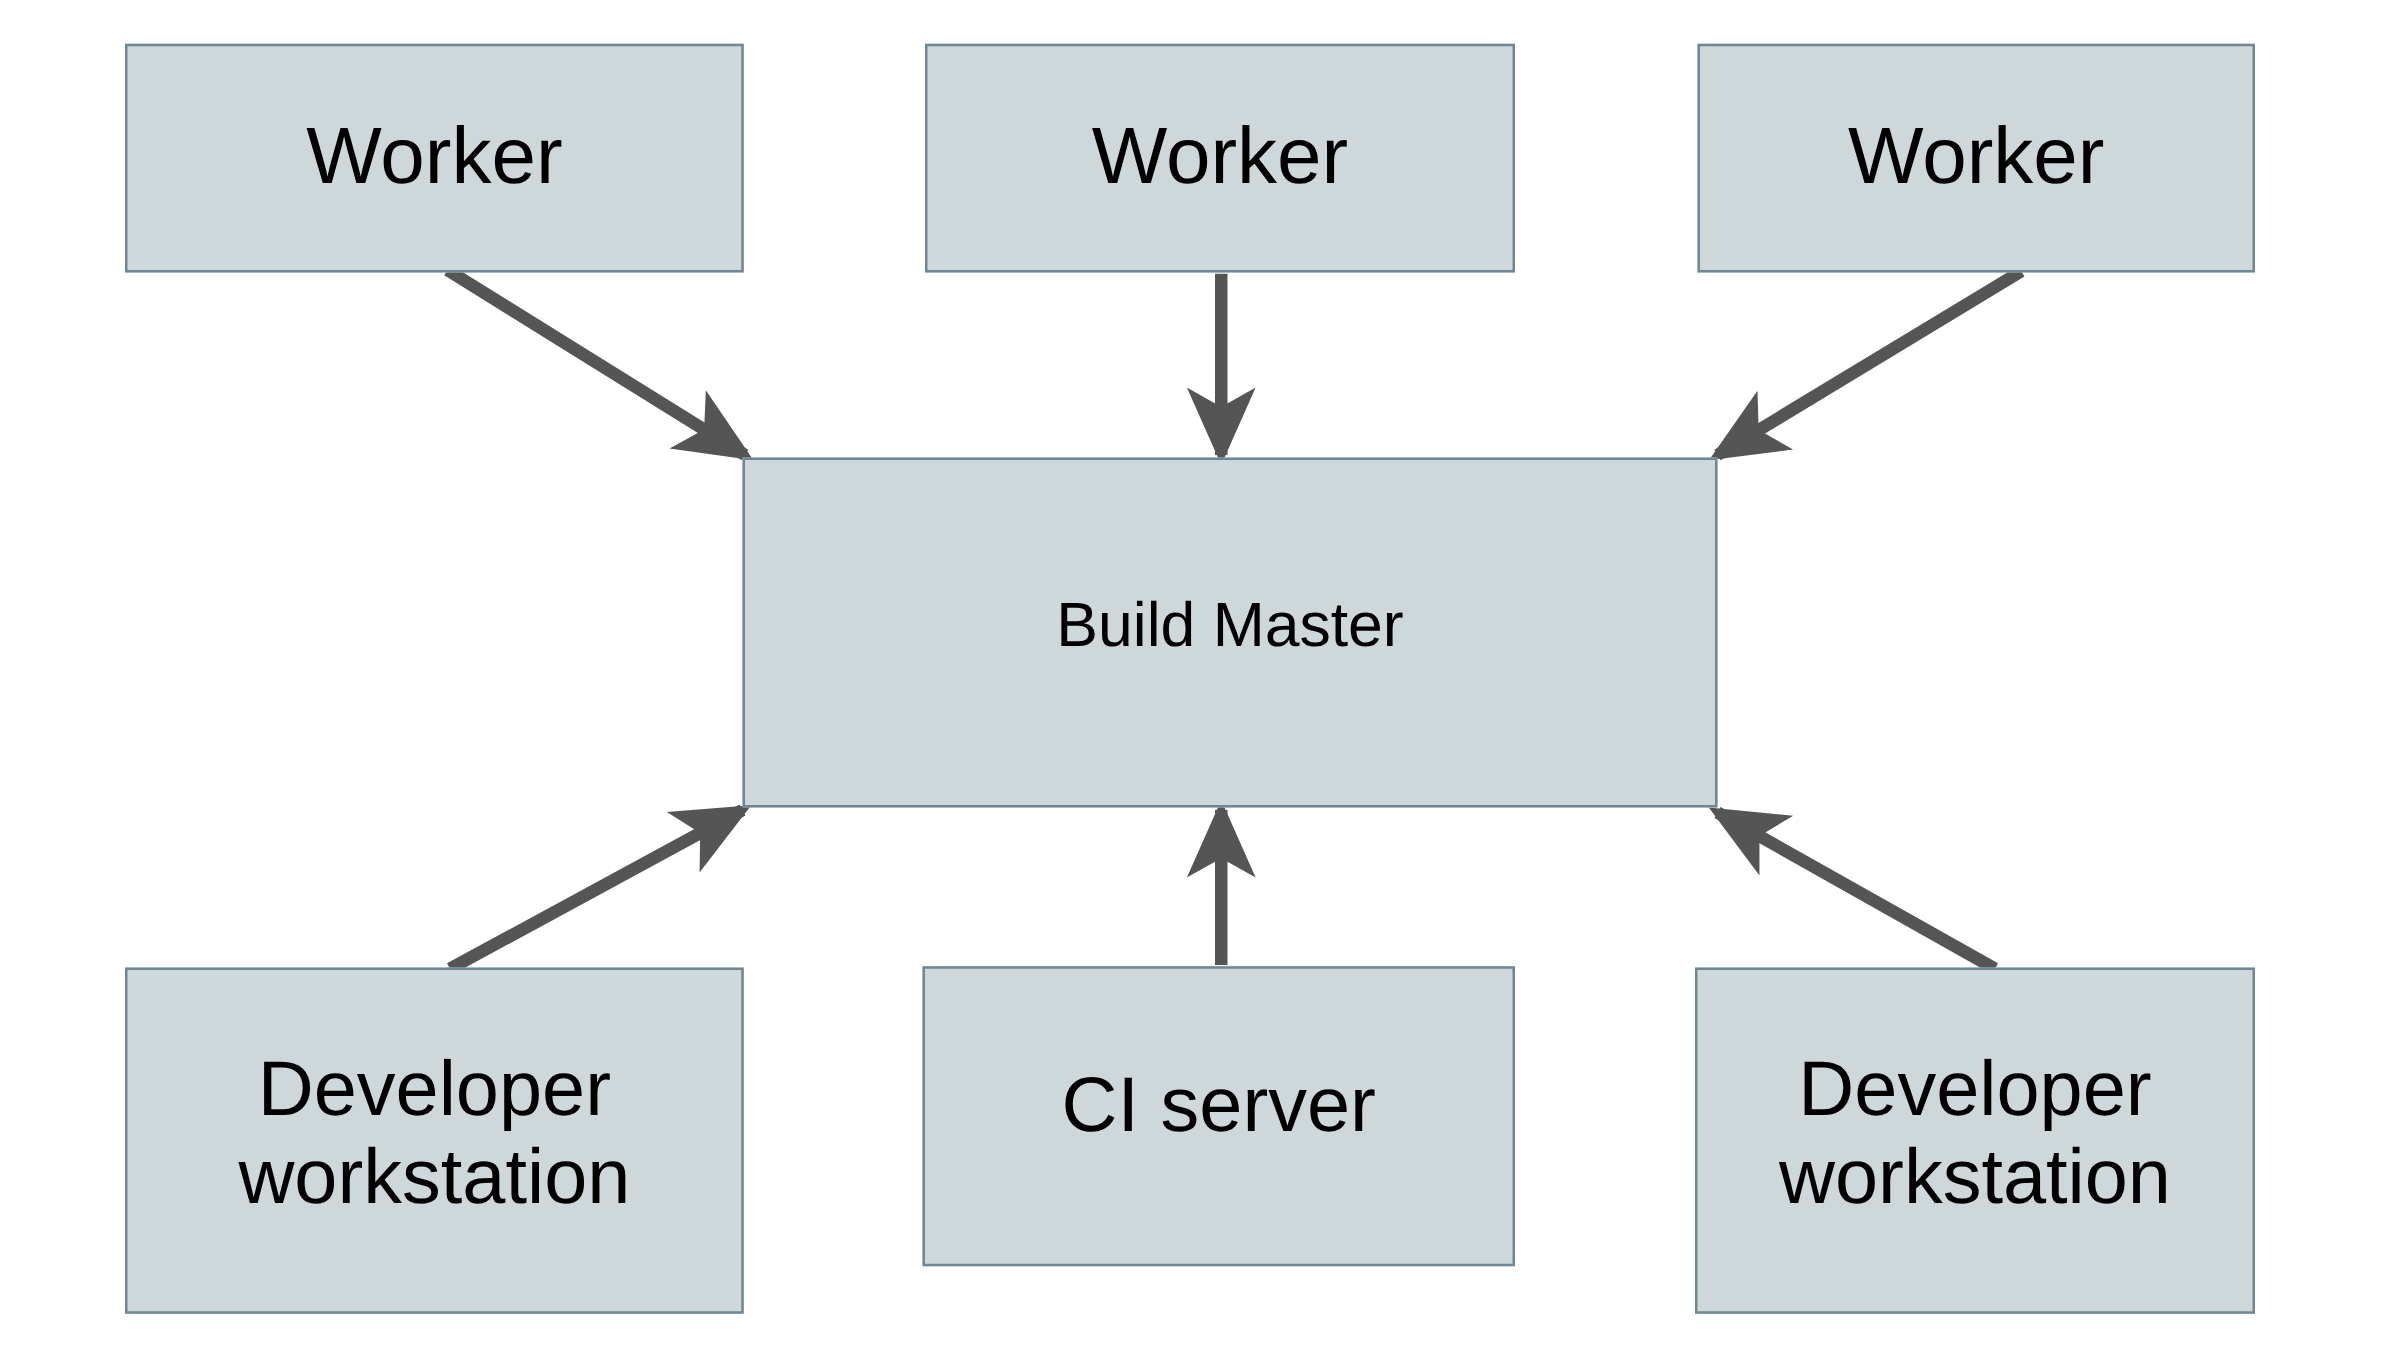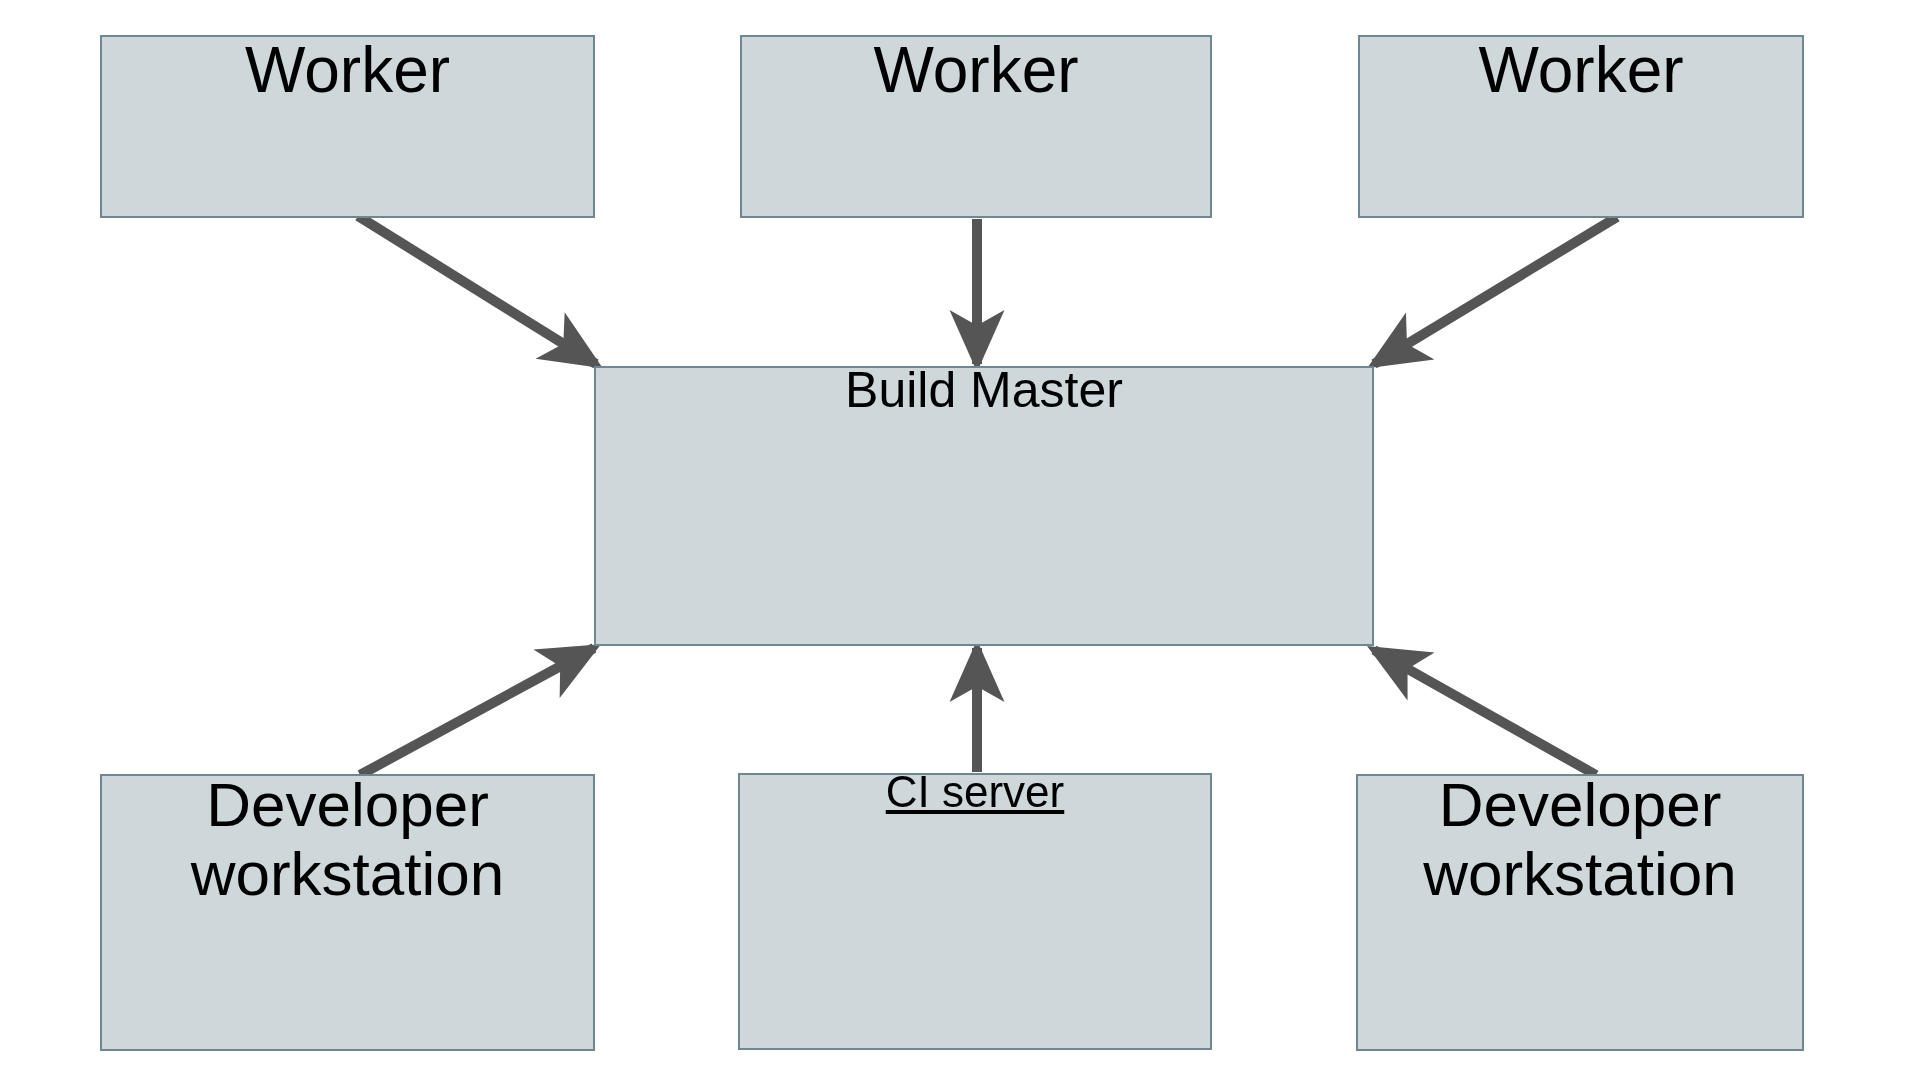--- a/index.html
+++ b/index.html
@@ -25,39 +25,40 @@
     width: 1910px;
     height: 1090px;
     pointer-events: none;
   }
   .node {
     position: absolute;
     box-sizing: border-box;
     background: #ced7da;
     border: 2px solid #6e8792;
     display: flex;
+    align-items: center;
     justify-content: center;
     text-align: center;
     color: #000000;
     line-height: 1.12;
     white-space: pre-line;
     letter-spacing: 0px;
   }
   .node-label {
     display: block;
     width: 100%;
     white-space: pre-line;
   }
   
   #node-worker-1 { left: 100px;  top: 35px;  width: 495px; height: 183px;  font-size: 64px; }
   #node-worker-2 { left: 740px;  top: 35px;  width: 472px; height: 183px;  font-size: 64px; }
   #node-worker-3 { left: 1358px; top: 35px;  width: 446px; height: 183px;  font-size: 64px; }
   #node-build-master { left: 594px; top: 366px; width: 780px; height: 280px; font-size: 50px; }
   #node-dev-ws-1 { left: 100px;  top: 774px; width: 495px; height: 277px; font-size: 62px; }
-  #node-ci-server { left: 738px; top: 773px; width: 474px; height: 277px; font-size: 44px; text-decoration: underline; }
+  #node-ci-server { left: 738px; top: 773px; width: 474px; height: 240px; font-size: 62px; }
   #node-dev-ws-2 { left: 1356px; top: 774px; width: 448px; height: 277px; font-size: 62px; }
 
   
   #node-build-master .node-label { transform: translateY(-6px); }
   #node-ci-server .node-label { transform: translateY(-8px); }
   #node-dev-ws-1 .node-label,
   #node-dev-ws-2 .node-label { transform: translateY(-6px); }
   #node-worker-1 .node-label,
   #node-worker-2 .node-label,
   #node-worker-3 .node-label { transform: translateY(-2px); }

